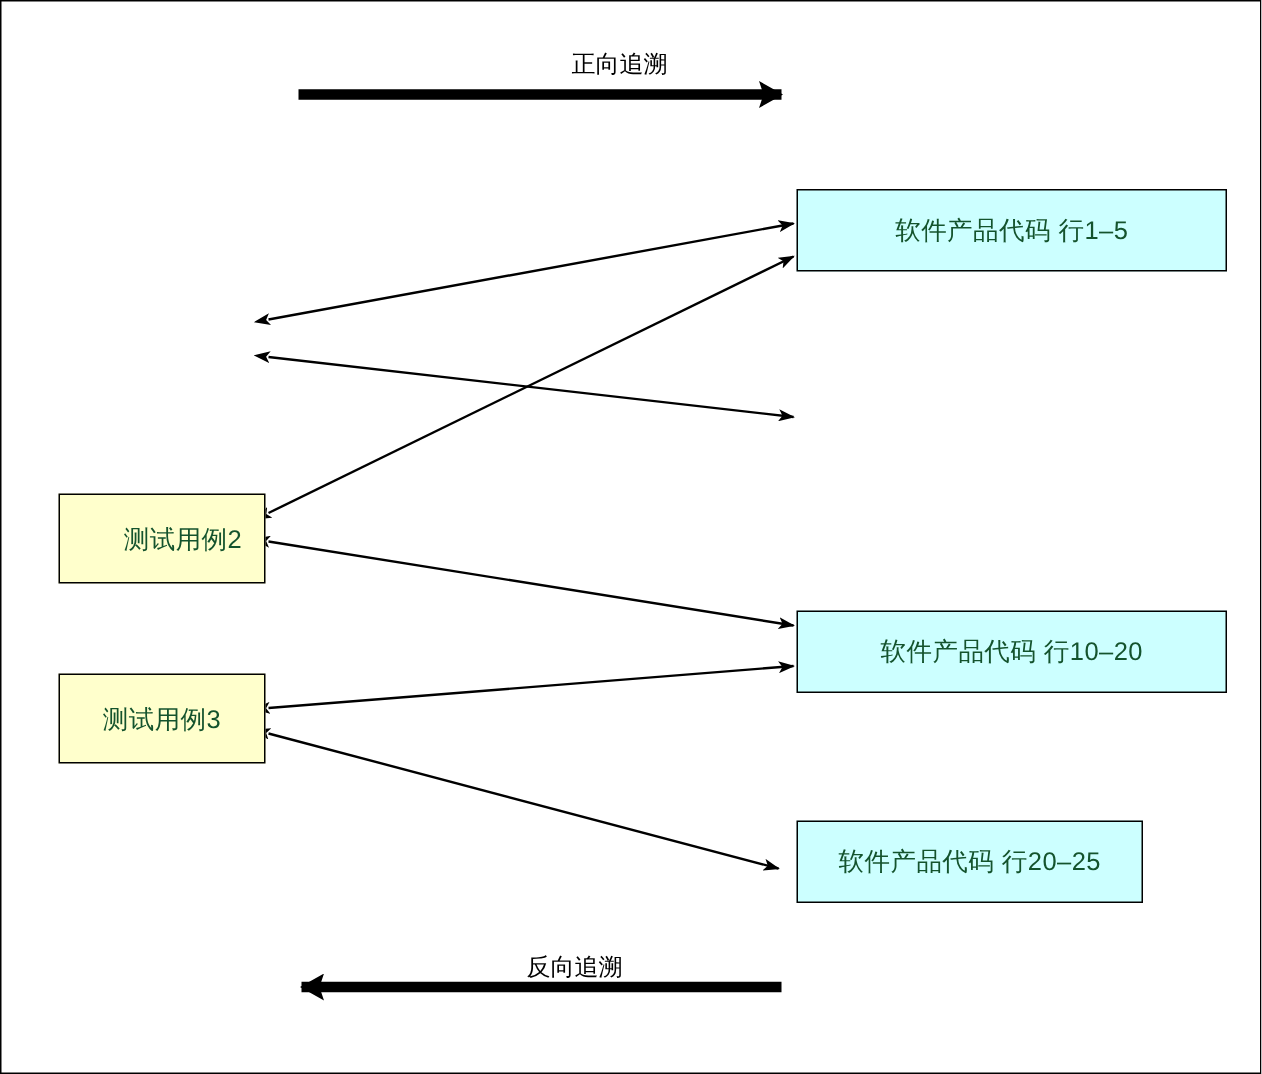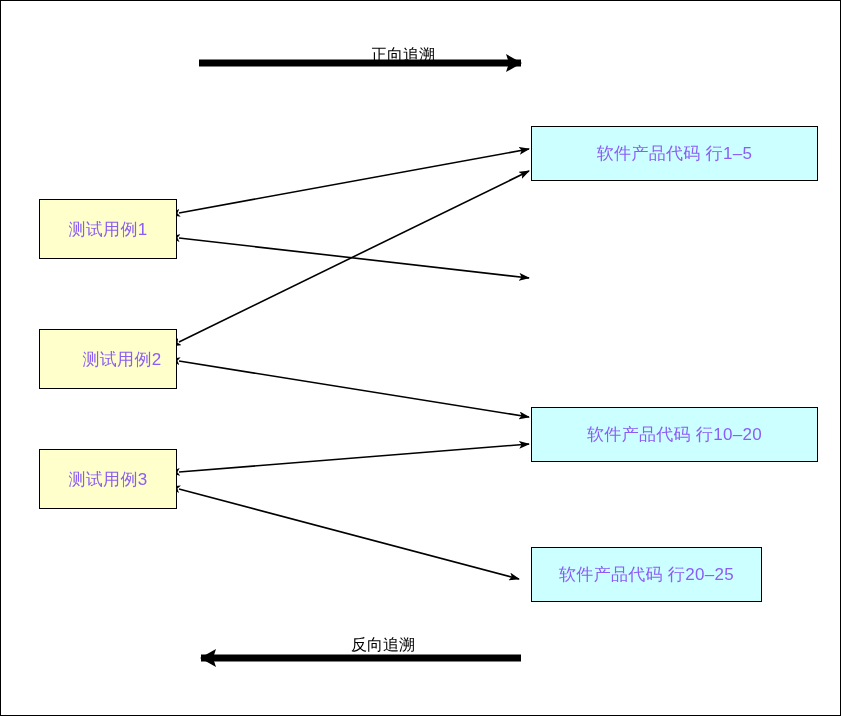--- a/index.html
+++ b/index.html
@@ -30,21 +30,21 @@
   }
   .node {
     position: absolute;
     box-sizing: border-box;
     border: 1.4px solid #000000;
     display: flex;
     align-items: center;
     justify-content: center;
     text-align: center;
     font-size: 17px;
-    color: #8b5cf6;
+    color: #14532d;
     letter-spacing: 0.3px;
     white-space: nowrap;
   }
   .node.testcase {
     background: #ffffcc;
   }
   .node.code {
     background: #ccffff;
   }
   .band-label {
@@ -81,25 +81,24 @@
         <line x1="178" y1="341" x2="528" y2="170" stroke="#000000" stroke-width="1.6" marker-end="url(#ah-end)" marker-start="url(#ah-start)"></line>
         <line x1="178" y1="360" x2="528" y2="416" stroke="#000000" stroke-width="1.6" marker-end="url(#ah-end)" marker-start="url(#ah-start)"></line>
         <line x1="178" y1="471" x2="528" y2="443" stroke="#000000" stroke-width="1.6" marker-end="url(#ah-end)" marker-start="url(#ah-start)"></line>
         <line x1="178" y1="488" x2="518" y2="578" stroke="#000000" stroke-width="1.6" marker-end="url(#ah-end)" marker-start="url(#ah-start)"></line>
       </g>
 
     <line id="band-arrow-top" stroke="#000000" stroke-width="7" marker-end="url(#band-head-r)" x1="198" y1="62" x2="520" y2="62"></line>
     <line id="band-arrow-bottom" stroke="#000000" stroke-width="7" marker-end="url(#band-head-l)" x1="520" y1="657" x2="200" y2="657"></line>
   </svg>
 
-  <div class="band-label" id="label-forward" style="left: 370px; top: 32px; margin-top: 12px;">正向追溯</div>
+  <div class="band-label" id="label-forward" style="left: 380px; top: 32px;">正向追溯</div>
 
   <div class="band-label" id="label-backward" style="left: 350px; top: 622px; margin-top: 12px;">反向追溯</div>
 
-  <div class="node testcase" id="node-tc1" style="left: 38px; top: 198px; width: 138px; height: 60px; background: rgb(255, 255, 204); border-color: rgb(0, 0, 0);">测试用例1</div>
   <div class="node testcase" id="node-tc2" style="left: 38px; top: 328px; width: 138px; height: 60px; background: rgb(255, 255, 204); border-color: rgb(0, 0, 0); padding-left: 28px;">测试用例2</div>
   <div class="node testcase" id="node-tc3" style="left: 38px; top: 448px; width: 138px; height: 60px; background: rgb(255, 255, 204); border-color: rgb(0, 0, 0);">测试用例3</div>
 
   <div class="node code" id="node-c1" style="left: 530px; top: 125px; width: 287px; height: 55px; background: rgb(204, 255, 255); border-color: rgb(0, 0, 0);">软件产品代码 行1–5</div>
   <div class="node code" id="node-c3" style="left: 530px; top: 406px; width: 287px; height: 55px; background: rgb(204, 255, 255); border-color: rgb(0, 0, 0);">软件产品代码 行10–20</div>
   <div class="node code" id="node-c4" style="left: 530px; top: 546px; width: 231px; height: 55px; background: rgb(204, 255, 255); border-color: rgb(0, 0, 0);">软件产品代码 行20–25</div>
 
 </div>
 
 </body></html>

